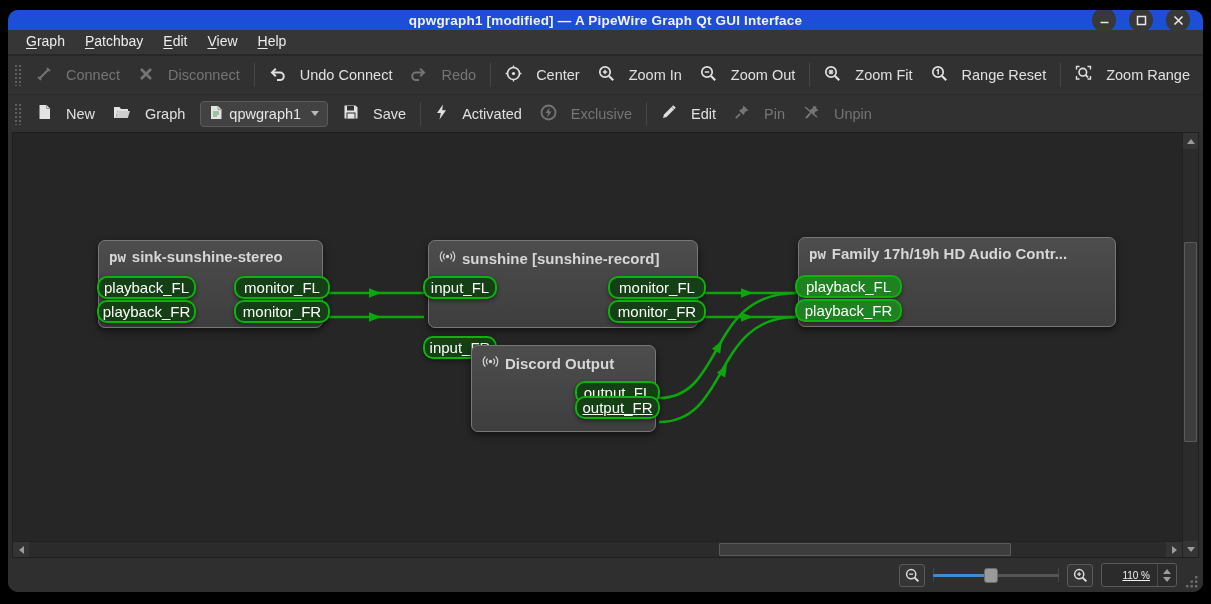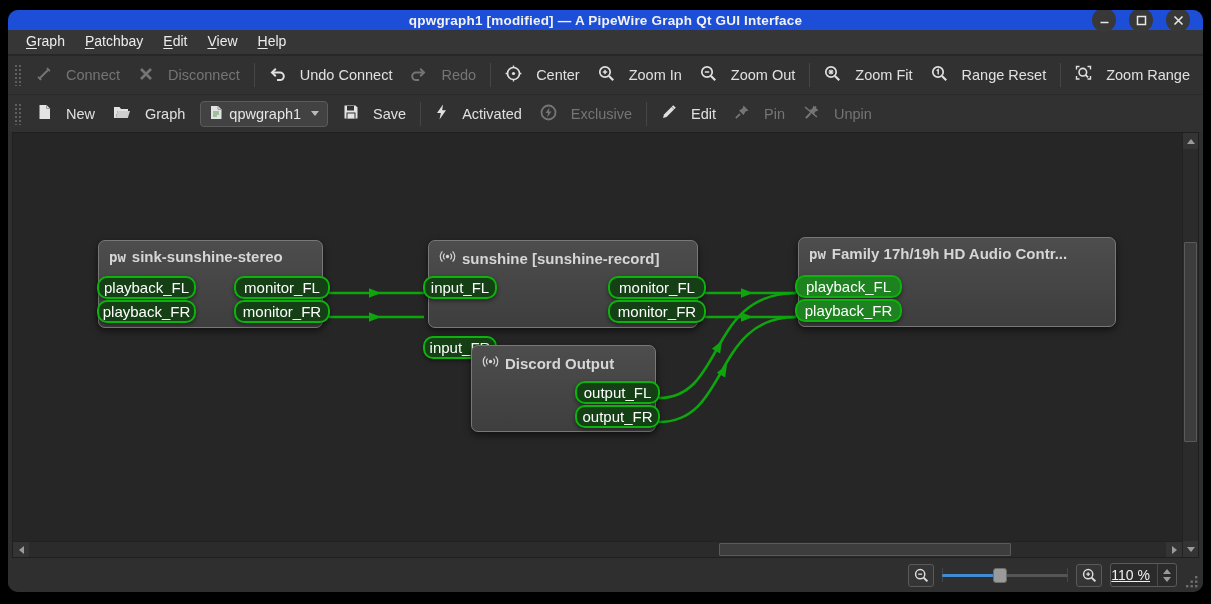--- a/index.html
+++ b/index.html
@@ -71,21 +71,21 @@
     gap:8px; padding-right:26px; flex:0 0 auto; position:relative; }
   .zoombtn { width:26px; height:23px; border:1px solid #5a5a5a; border-radius:3px; background:#353535;
     display:flex; align-items:center; justify-content:center; color:#dcdcdc; }
   .slider { position:relative; width:126px; height:18px; }
   .slider .track { position:absolute; left:0; right:0; top:8px; height:3px; background:#555; border-radius:2px; }
   .slider .fill { position:absolute; left:0; top:8px; height:3px; width:46%; background:#3f8cd3; border-radius:2px; }
   .slider .tick { position:absolute; top:2px; width:1px; height:14px; background:#454545; }
   .slider .handle { position:absolute; top:2px; left:calc(46% - 7px); width:14px; height:15px;
     background:#9a9a9a; border:1px solid #6d6d6d; border-radius:3px; }
   .spin { display:flex; align-items:center; background:#2b2b2b; border:1px solid #5a5a5a; border-radius:3px;
-    height:24px; padding-left:0; color:#f0f0f0; font-size:14px;text-decoration:underline; }
+    height:24px; padding-left:20px; color:#f0f0f0; font-size:10px;text-decoration:underline; }
   .spin-btns { display:flex; flex-direction:column; justify-content:center; gap:3px; padding:0 5px; margin-left:7px;
     border-left:1px solid #4a4a4a; height:100%; }
   .grip { position:absolute; right:5px; bottom:4px; }
 </style>
 </head>
 <body>
 
 <div class="window">
 
   <div class="titlebar">
@@ -333,21 +333,21 @@
     <div class="node" style="left:458px; top:212px; width:185px; height:87px;">
       <div class="node-title">
         <span><svg width="17" height="17" viewBox="0 0 17 17" fill="none" stroke="#d6d6d6">
               <circle cx="8.5" cy="8.5" r="1.7" fill="#d6d6d6" stroke="none"></circle>
               <path d="M5.6 5.6 a4.1 4.1 0 0 0 0 5.8 M11.4 5.6 a4.1 4.1 0 0 1 0 5.8" stroke-width="1.2"></path>
               <path d="M3.4 3.4 a7.2 7.2 0 0 0 0 10.2 M13.6 3.4 a7.2 7.2 0 0 1 0 10.2" stroke-width="1.2"></path>
             </svg></span>
         <span>Discord Output</span>
       </div>
       <div class="port" style="left:103px; top:35px; width:85px;">output_FL</div>
-      <div class="port" style="left:103px; top:59px; width:85px;">output_FR</div>
+      <div class="port" style="left:103px; top:50px; width:85px;text-decoration:underline;">output_FR</div>
     </div>
 
     <div class="vscroll">
       <div class="sb-btn" style="top:0;">
           <span class="tri up"></span>
         </div>
       <div class="sb-thumb" style="left:1px; width:13px; top:109px; height:200px;"></div>
       <div class="sb-btn" style="bottom:0;">
           <span class="tri down"></span>
         </div>

